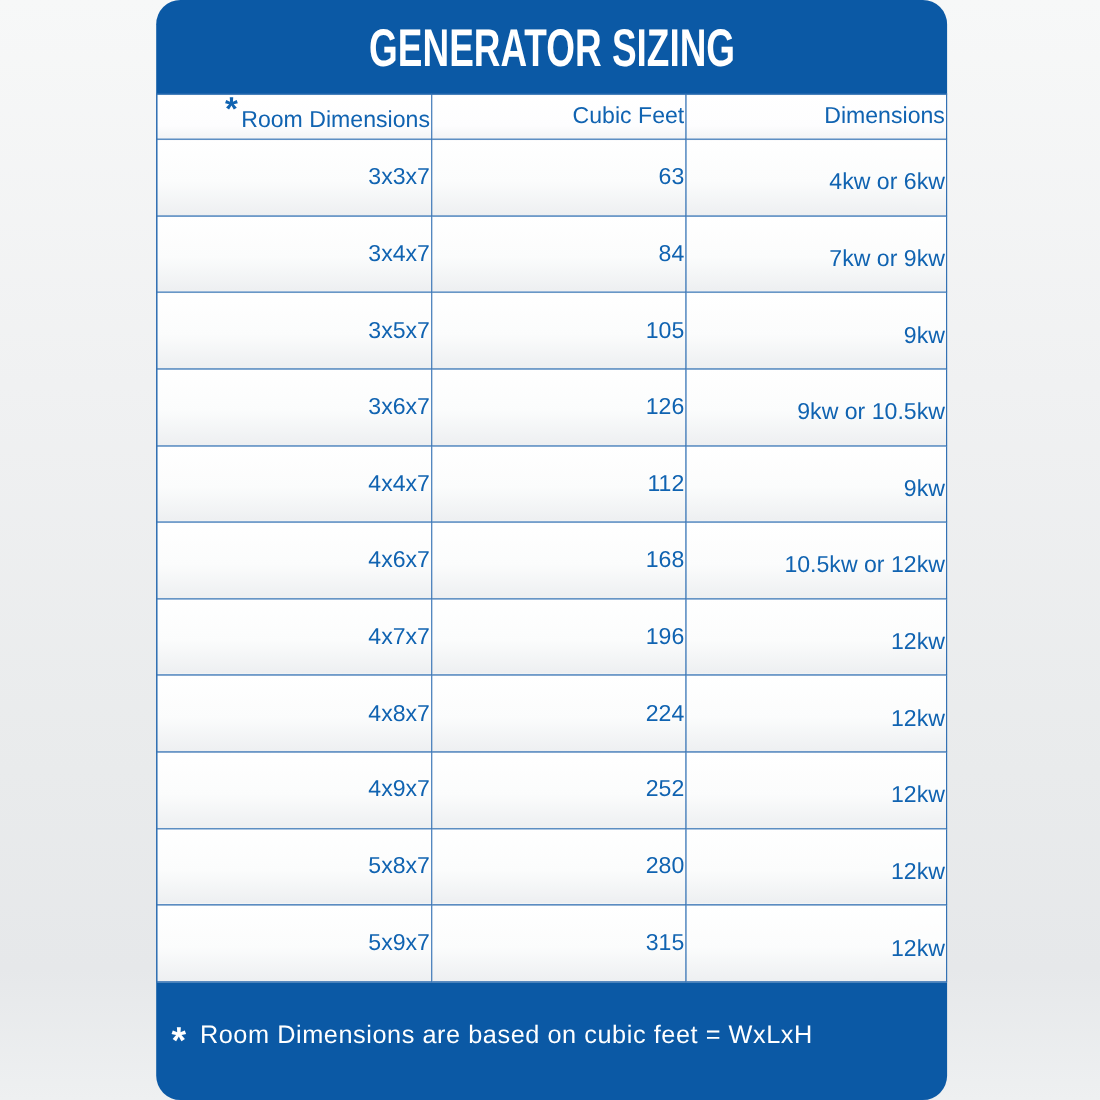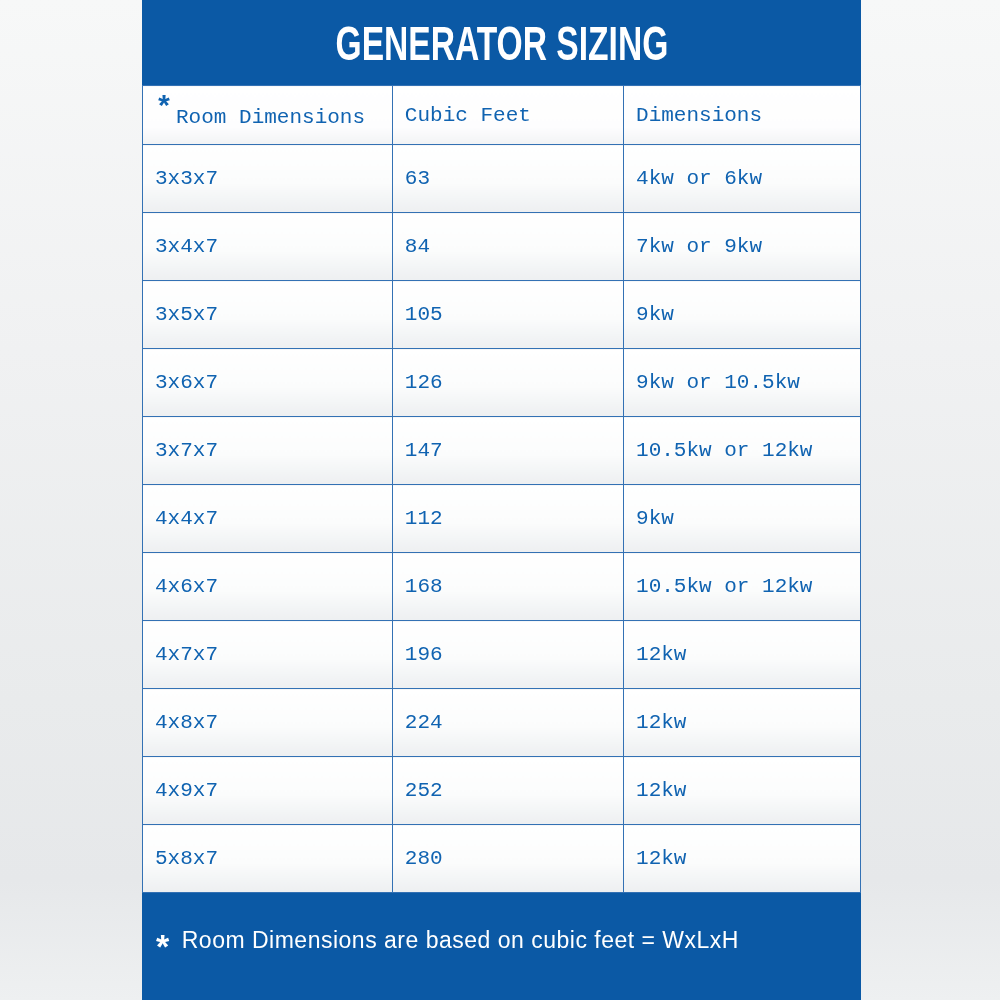--- a/index.html
+++ b/index.html
@@ -16,20 +16,21 @@
   }
   .panel {
     position: absolute;
     left: 142px;
     top: 0;
     width: 719px;
     height: 1000px;
     background: #0b59a5;
     display: flex;
     flex-direction: column;
+    border-radius: 22px;
   }
   .title-band {
     height: 85px;
     flex: 0 0 85px;
     display: flex;
     align-items: center;
     justify-content: center;
   }
   .poster-title {
     margin: 0;
@@ -43,27 +44,26 @@
   }
   table.sizing-table {
     width: 100%;
     height: 808px;
     border-collapse: collapse;
     table-layout: fixed;
   }
   table.sizing-table th,
   table.sizing-table td {
     border: 1.6px solid #3371b4;
-    text-align: left;
+    text-align: right;
     vertical-align: middle;
     color: #1063b1;
     font-size: 21px;
     background: linear-gradient(180deg, #ffffff 0%, #fbfcfc 55%, #edeff1 100%);
-    padding: 12px;
-    font-family: Liberation Mono, monospace;
+    padding: 1px;
   }
   table.sizing-table thead tr {
     height: 41px;
   }
   table.sizing-table th {
     font-weight: normal;
     font-size: 21px;
     background: linear-gradient(180deg, #ffffff 0%, #fdfdfe 70%, #f2f3f5 100%);
   }
   table.sizing-table td:nth-child(3) {
@@ -139,25 +139,20 @@
           <td>3x5x7</td>
           <td>105</td>
           <td>9kw</td>
         </tr>
         <tr>
           <td>3x6x7</td>
           <td>126</td>
           <td>9kw or 10.5kw</td>
         </tr>
         <tr>
-          <td>3x7x7</td>
-          <td>147</td>
-          <td>10.5kw or 12kw</td>
-        </tr>
-        <tr>
           <td>4x4x7</td>
           <td>112</td>
           <td>9kw</td>
         </tr>
         <tr>
           <td>4x6x7</td>
           <td>168</td>
           <td>10.5kw or 12kw</td>
         </tr>
         <tr>
@@ -173,20 +168,25 @@
         <tr>
           <td>4x9x7</td>
           <td>252</td>
           <td>12kw</td>
         </tr>
         <tr>
           <td>5x8x7</td>
           <td>280</td>
           <td>12kw</td>
         </tr>
+        <tr>
+          <td>5x9x7</td>
+          <td>315</td>
+          <td>12kw</td>
+        </tr>
       </tbody>
   </table>
 
   <div class="footer-band">
     <div class="footnote">
       <span class="footnote-asterisk">*</span>
       <span>Room Dimensions are based on cubic feet = WxLxH</span>
     </div>
   </div>
 

